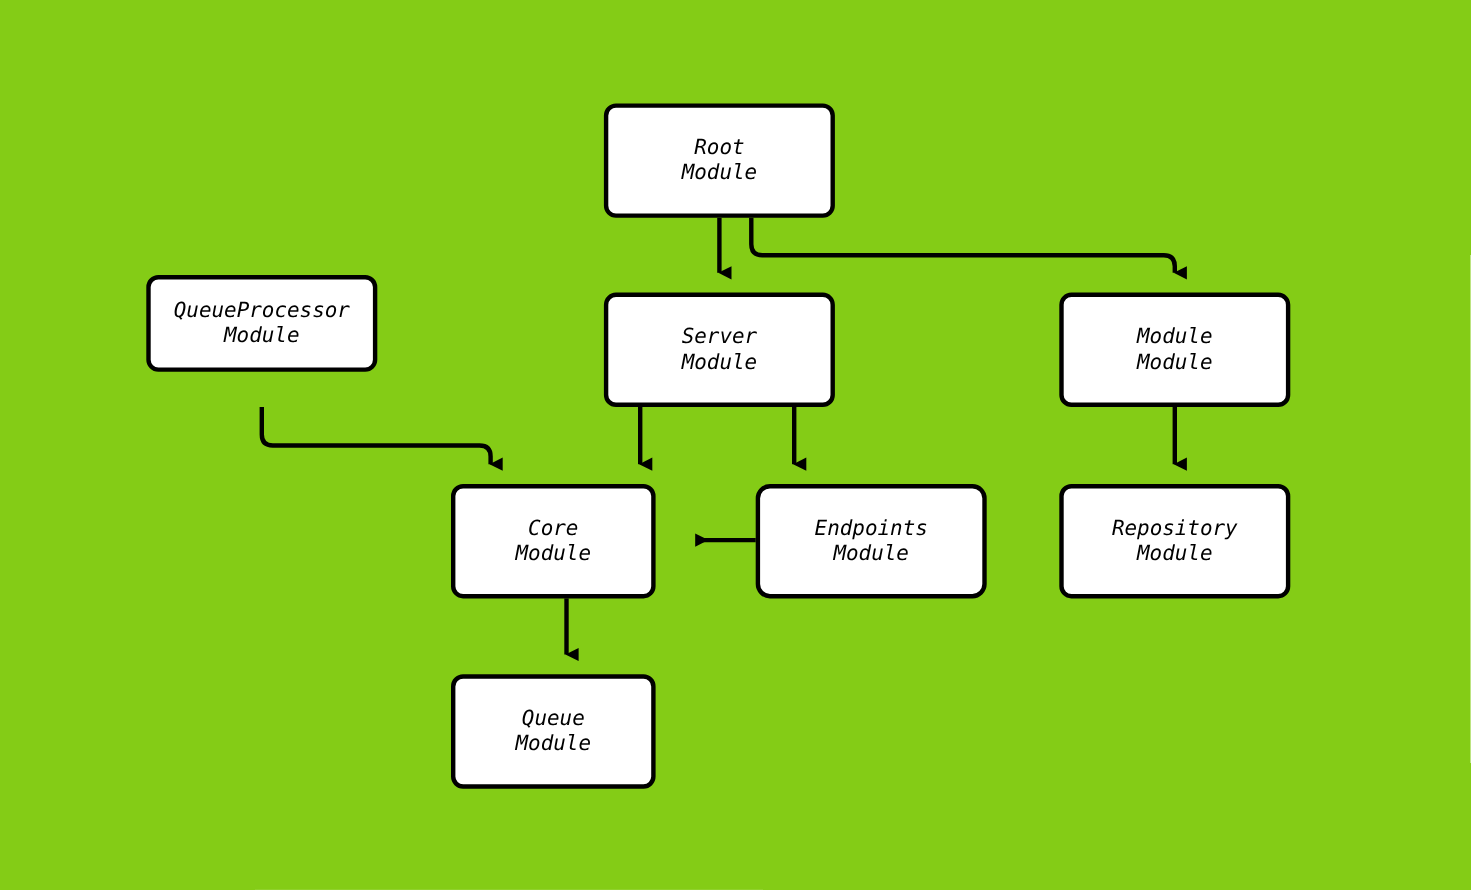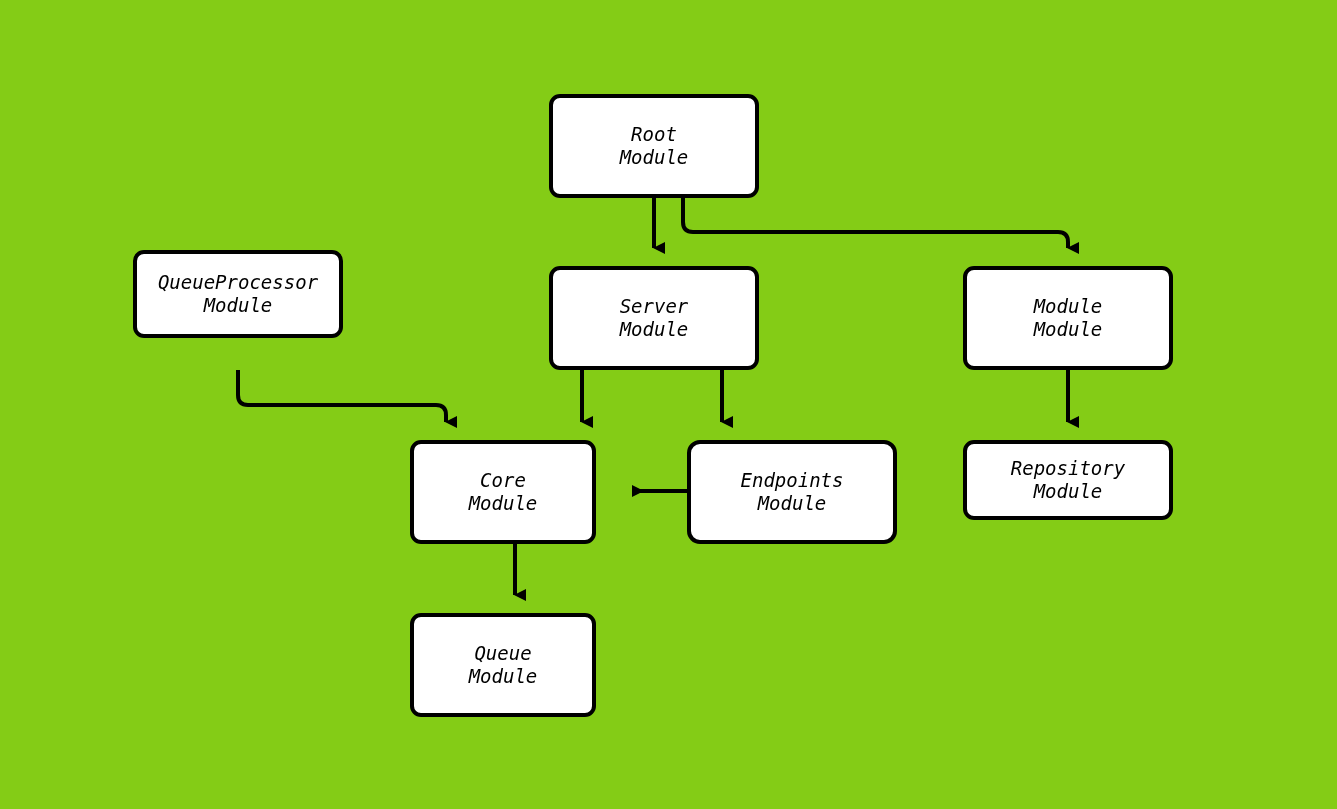--- a/index.html
+++ b/index.html
@@ -89,21 +89,21 @@
         <div class="node-label">Module</div>
       </div>
       <div class="node-box" style="left: 410px; top: 440px; width: 186px; height: 104px; border-color: rgb(0, 0, 0); background: rgb(255, 255, 255);">
         <div class="node-label">Core</div>
         <div class="node-label">Module</div>
       </div>
       <div class="node-box" style="left: 687px; top: 440px; width: 210px; height: 104px; border-color: rgb(0, 0, 0); background: rgb(255, 255, 255); border-radius: 13px;">
         <div class="node-label">Endpoints</div>
         <div class="node-label">Module</div>
       </div>
-      <div class="node-box" style="left: 963px; top: 440px; width: 210px; height: 80px; border-color: rgb(0, 0, 0); background: rgb(255, 255, 255);">
+      <div class="node-box" style="left: 963px; top: 440px; width: 210px; height: 104px; border-color: rgb(0, 0, 0); background: rgb(255, 255, 255);">
         <div class="node-label">Repository</div>
         <div class="node-label">Module</div>
       </div>
       <div class="node-box" style="left: 410px; top: 613px; width: 186px; height: 104px; border-color: rgb(0, 0, 0); background: rgb(255, 255, 255);">
         <div class="node-label">Queue</div>
         <div class="node-label">Module</div>
       </div>
     </div>
 
 </div>

